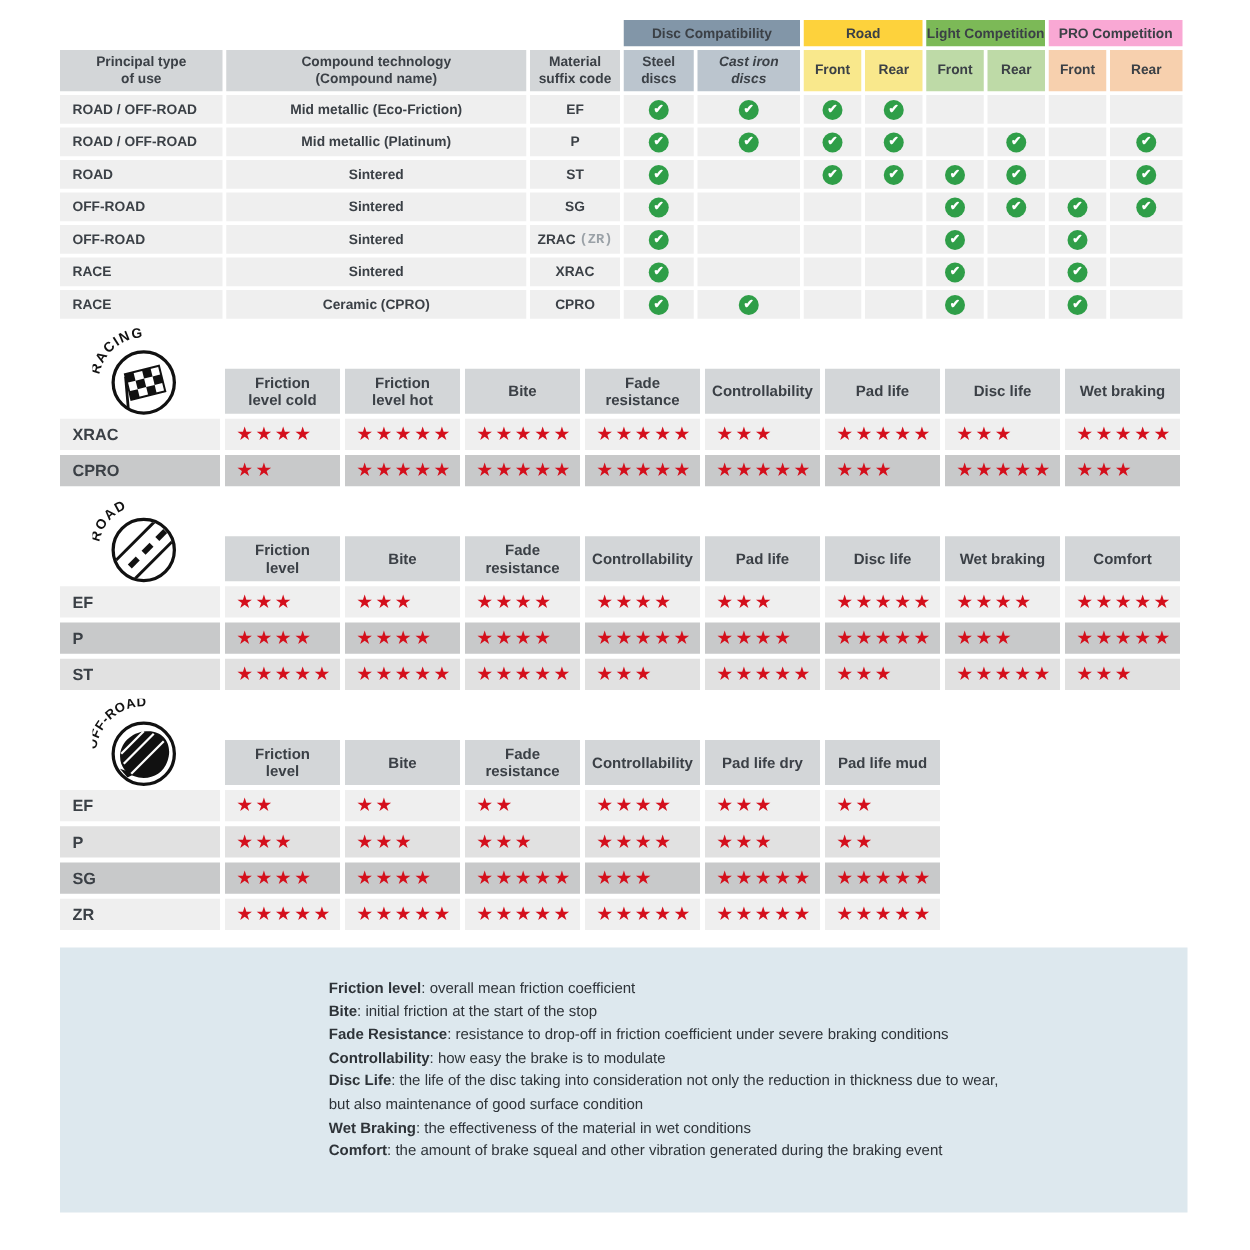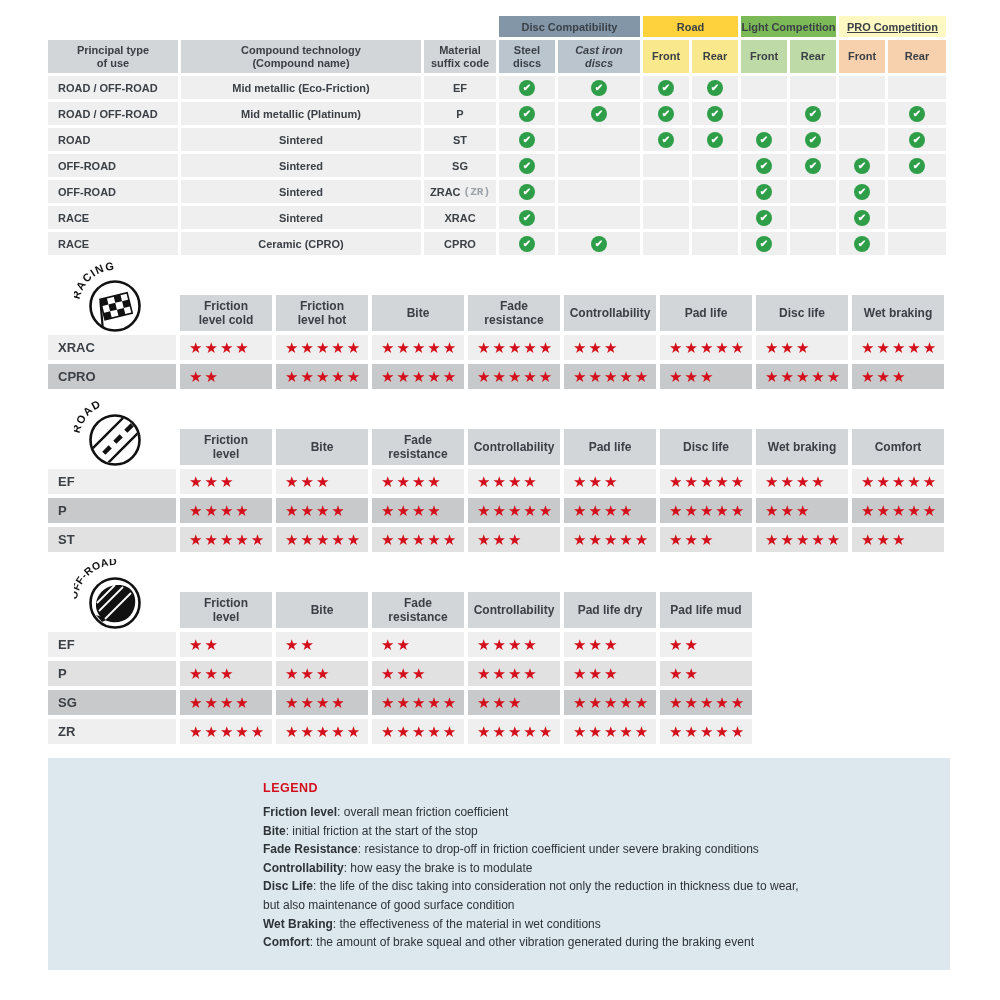--- a/index.html
+++ b/index.html
@@ -71,21 +71,21 @@
 <body>
 
 <div class="page">
 
   <section>
     <div class="compat-grid" id="compat-grid">
         <div class="cell spacer" style="grid-column: 1 / span 3;"></div>
         <div class="cell group-cell" style="grid-column: span 2; background: rgb(130, 150, 168);">Disc Compatibility</div>
         <div class="cell group-cell" style="grid-column: span 2; background: rgb(253, 210, 60);">Road</div>
         <div class="cell group-cell" style="grid-column: span 2; background: rgb(124, 185, 87);">Light Competition</div>
-        <div class="cell group-cell" style="grid-column: span 2; background: #fef9c3; text-decoration: underline;">PRO Competition</div>
+        <div class="cell group-cell" style="grid-column: span 2; background: #f9a8d4;">PRO Competition</div>
         <div class="cell colhead">Principal type
 of use</div>
         <div class="cell colhead">Compound technology
 (Compound name)</div>
         <div class="cell colhead">Material
 suffix code</div>
         <div class="cell colhead" style="background: rgb(187, 197, 206);">Steel
 discs</div>
         <div class="cell colhead" style="background: rgb(187, 197, 206); font-style: italic;">Cast iron
 discs</div>
@@ -424,21 +424,20 @@
           <div class="rstars light">★★★★★</div>
           <div class="rstars light">★★★★★</div>
           <div class="rstars light">★★★★★</div>
           <div class="rstars light">★★★★★</div>
           <div class="rstars light">★★★★★</div>
         </div>
       </section>
     </div>
 
   <section class="legend">
-    <div class="legend-title">LEGEND</div>
     <div id="legend-lines">
         <div class="legend-line"><b>Friction level</b><span>: </span><span>overall mean friction coefficient</span></div>
         <div class="legend-line"><b>Bite</b><span>: </span><span>initial friction at the start of the stop</span></div>
         <div class="legend-line"><b>Fade Resistance</b><span>: </span><span>resistance to drop-off in friction coefficient under severe braking conditions</span></div>
         <div class="legend-line"><b>Controllability</b><span>: </span><span>how easy the brake is to modulate</span></div>
         <div class="legend-line"><b>Disc Life</b><span>: </span><span>the life of the disc taking into consideration not only the reduction in thickness due to wear,</span></div>
         <div class="legend-line"><span>but also maintenance of good surface condition</span></div>
         <div class="legend-line"><b>Wet Braking</b><span>: </span><span>the effectiveness of the material in wet conditions</span></div>
         <div class="legend-line"><b>Comfort</b><span>: </span><span>the amount of brake squeal and other vibration generated during the braking event</span></div>
       </div>

